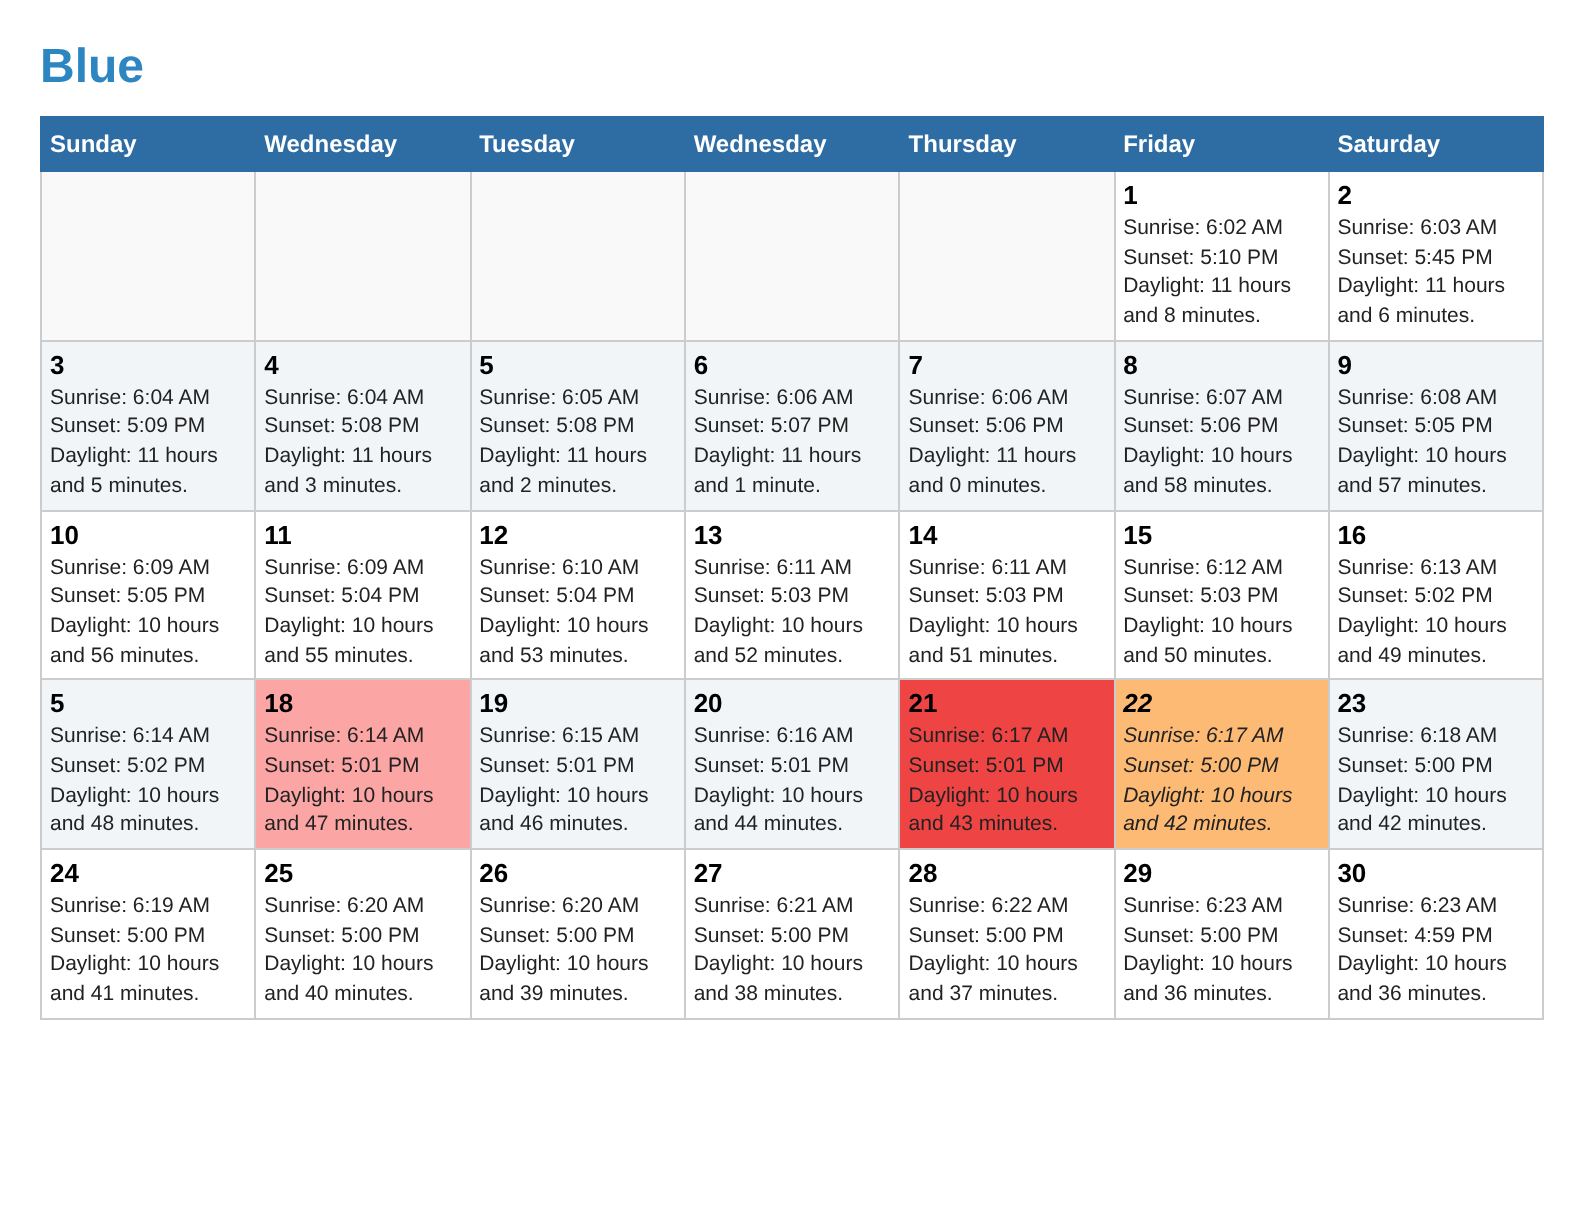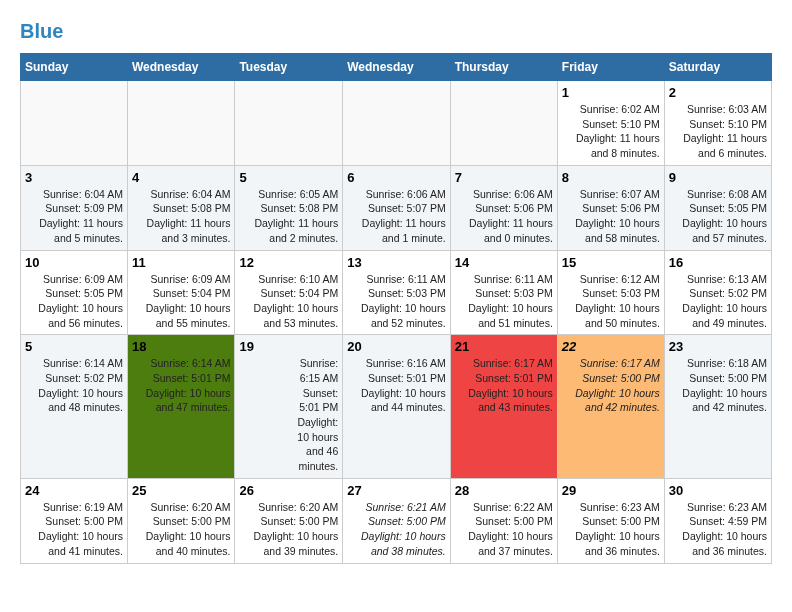--- a/index.html
+++ b/index.html
@@ -61,37 +61,36 @@
     .day-num {
       font-size: 13px;
       font-weight: bold;
       display: block;
       margin-bottom: 2px;
     }
     .day-info {
       font-size: 10.5px;
       color: #222;
       line-height: 1.4;
-      text-align: right;
     }
     .empty-cell {
       background: #f9f9f9 !important;
     }
     .logo-wrapper {
       display: flex;
       align-items: center;
       gap: 2px;
     }
     .logo-g {
       font-size: 22px;
       font-weight: bold;
       color: #1a5276;
     }
     .logo-b {
-      font-size: 20px;
+      font-size: 24px;
       font-weight: bold;
       color: #2e86c1;
     }
     .triangle {
       width: 0;
       height: 0;
       border-left: 9px solid transparent;
       border-right: 0px solid transparent;
       border-bottom: 16px solid #2e86c1;
       display: inline-block;
@@ -132,21 +131,21 @@
         <td class="empty-cell"></td>
         <td>
           <span class="day-num">1</span>
           <div class="day-info" style="white-space: pre-line;">Sunrise: 6:02 AM
 Sunset: 5:10 PM
 Daylight: 11 hours and 8 minutes.</div>
         </td>
         <td>
           <span class="day-num">2</span>
           <div class="day-info" style="white-space: pre-line;">Sunrise: 6:03 AM
-Sunset: 5:10 PM
+Sunset: 5:45 PM
 Daylight: 11 hours and 6 minutes.</div>
         </td>
       </tr>
       <tr>
         <td style="background: rgb(242, 245, 248);">
           <span class="day-num">3</span>
           <div class="day-info" style="white-space: pre-line;">Sunrise: 6:04 AM
 Sunset: 5:09 PM
 Daylight: 11 hours and 5 minutes.</div>
         </td>
@@ -231,29 +230,29 @@
 Daylight: 10 hours and 49 minutes.</div>
         </td>
       </tr>
       <tr>
         <td style="background: rgb(242, 245, 248);">
           <span class="day-num">5</span>
           <div class="day-info" style="white-space: pre-line;">Sunrise: 6:14 AM
 Sunset: 5:02 PM
 Daylight: 10 hours and 48 minutes.</div>
         </td>
-        <td style="background: #4d7c0f; margin-top: 40px;">
+        <td style="background: #fca5a5; margin-top: 40px;">
           <span class="day-num">18</span>
           <div class="day-info" style="white-space: pre-line;">Sunrise: 6:14 AM
 Sunset: 5:01 PM
 Daylight: 10 hours and 47 minutes.</div>
         </td>
         <td style="background: rgb(242, 245, 248);">
           <span class="day-num">19</span>
-          <div class="day-info" style="white-space: pre-line; margin-left: 48px;">Sunrise: 6:15 AM
+          <div class="day-info" style="white-space: pre-line;">Sunrise: 6:15 AM
 Sunset: 5:01 PM
 Daylight: 10 hours and 46 minutes.</div>
         </td>
         <td style="background: rgb(242, 245, 248); margin-left: 38px;">
           <span class="day-num">20</span>
           <div class="day-info" style="white-space: pre-line;">Sunrise: 6:16 AM
 Sunset: 5:01 PM
 Daylight: 10 hours and 44 minutes.</div>
         </td>
         <td style="background: #ef4444;">
@@ -289,21 +288,21 @@
 Daylight: 10 hours and 40 minutes.</div>
         </td>
         <td>
           <span class="day-num">26</span>
           <div class="day-info" style="white-space: pre-line;">Sunrise: 6:20 AM
 Sunset: 5:00 PM
 Daylight: 10 hours and 39 minutes.</div>
         </td>
         <td>
           <span class="day-num">27</span>
-          <div class="day-info" style="white-space: pre-line; font-style: italic;">Sunrise: 6:21 AM
+          <div class="day-info" style="white-space: pre-line;">Sunrise: 6:21 AM
 Sunset: 5:00 PM
 Daylight: 10 hours and 38 minutes.</div>
         </td>
         <td>
           <span class="day-num">28</span>
           <div class="day-info" style="white-space: pre-line;">Sunrise: 6:22 AM
 Sunset: 5:00 PM
 Daylight: 10 hours and 37 minutes.</div>
         </td>
         <td>

